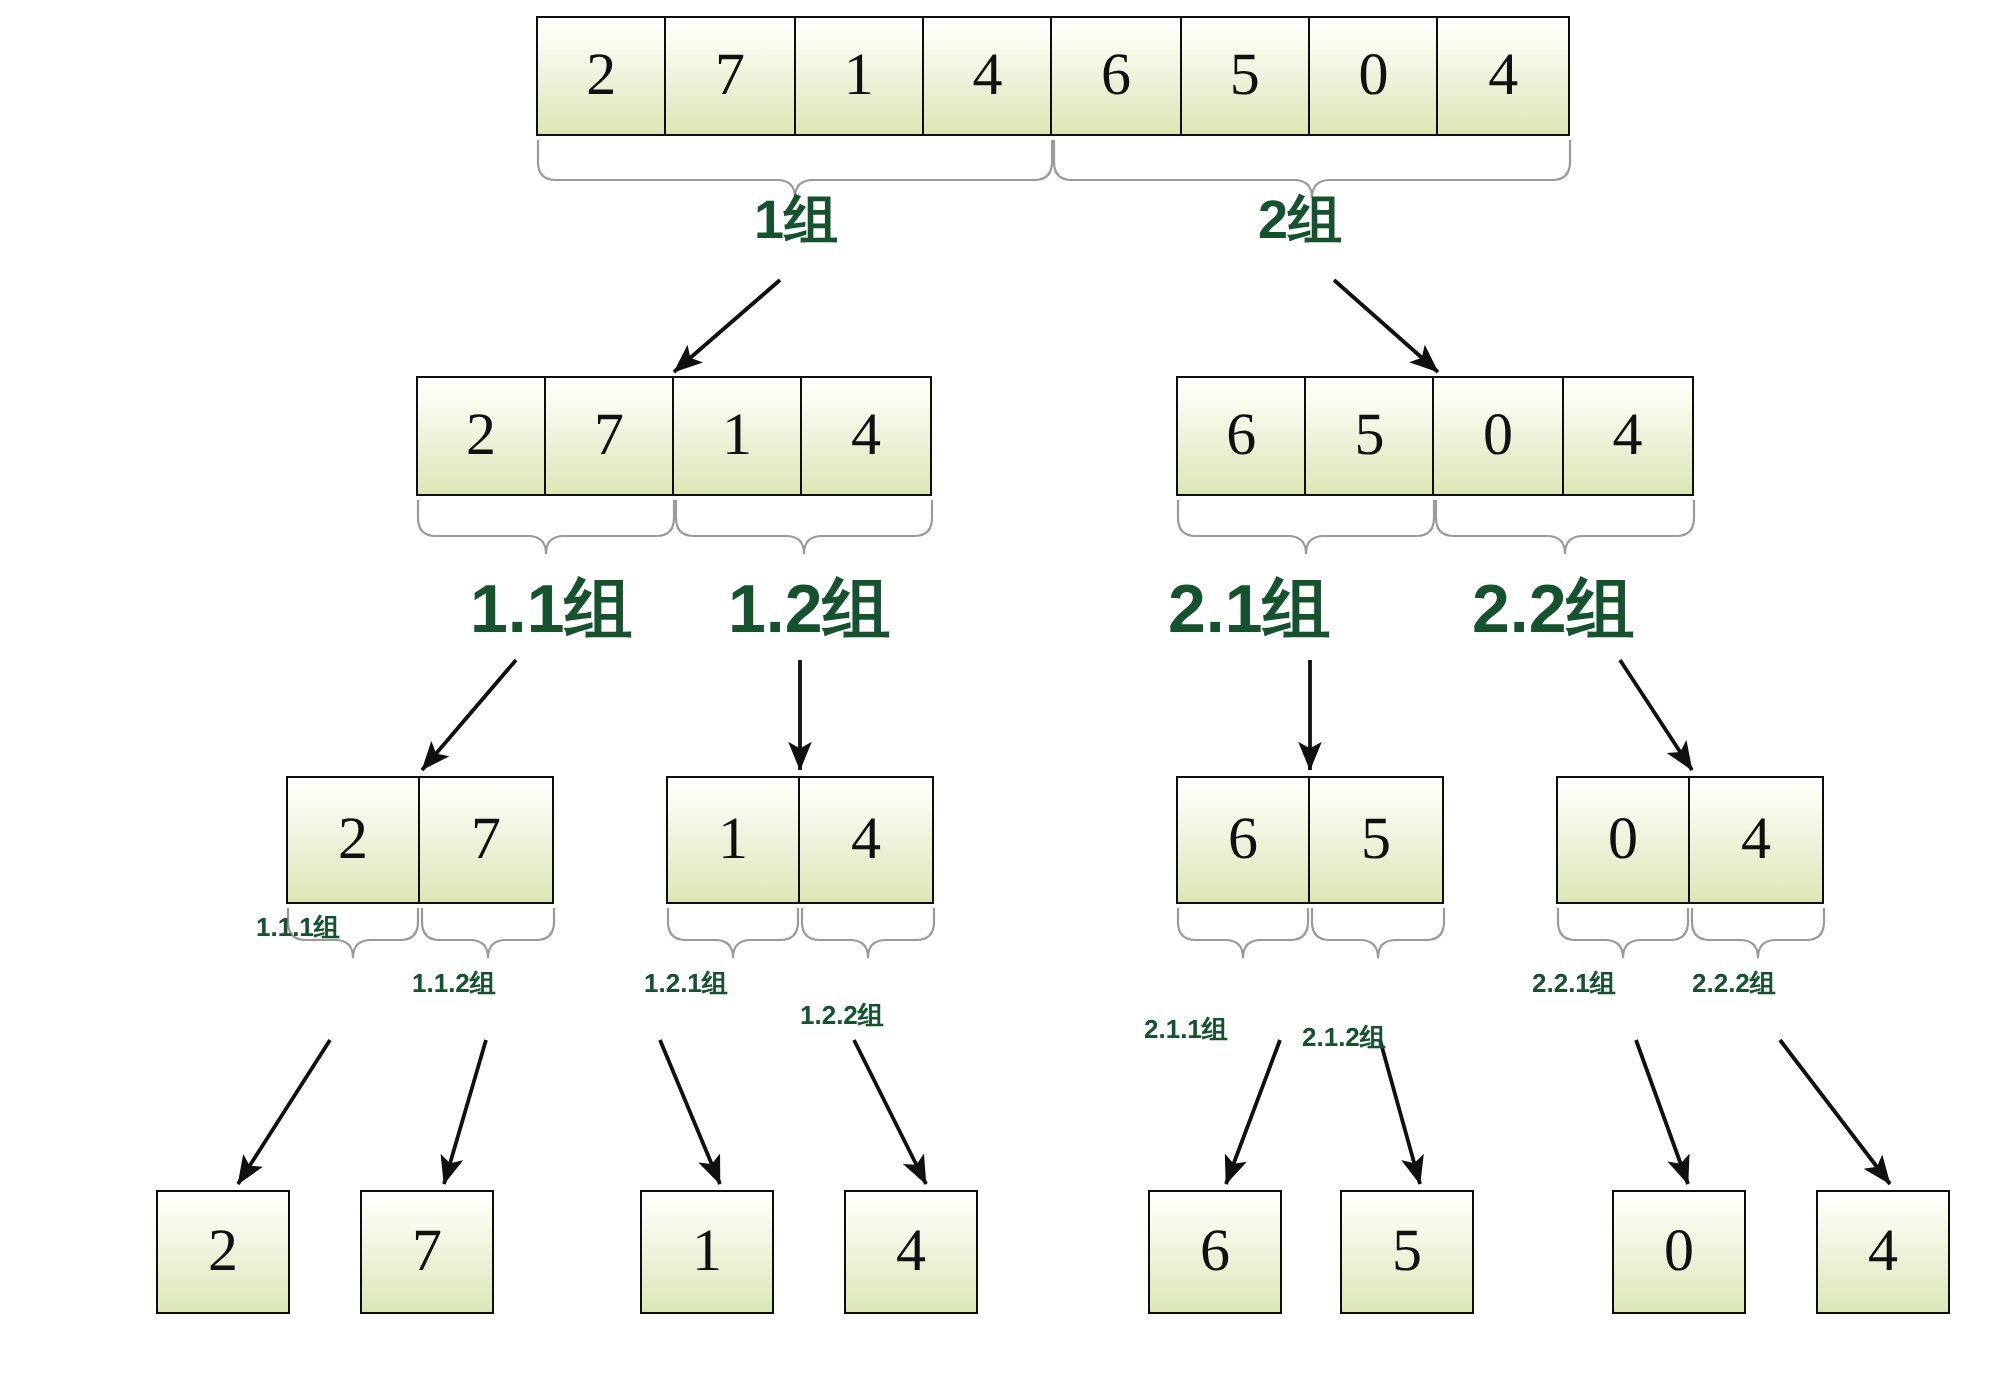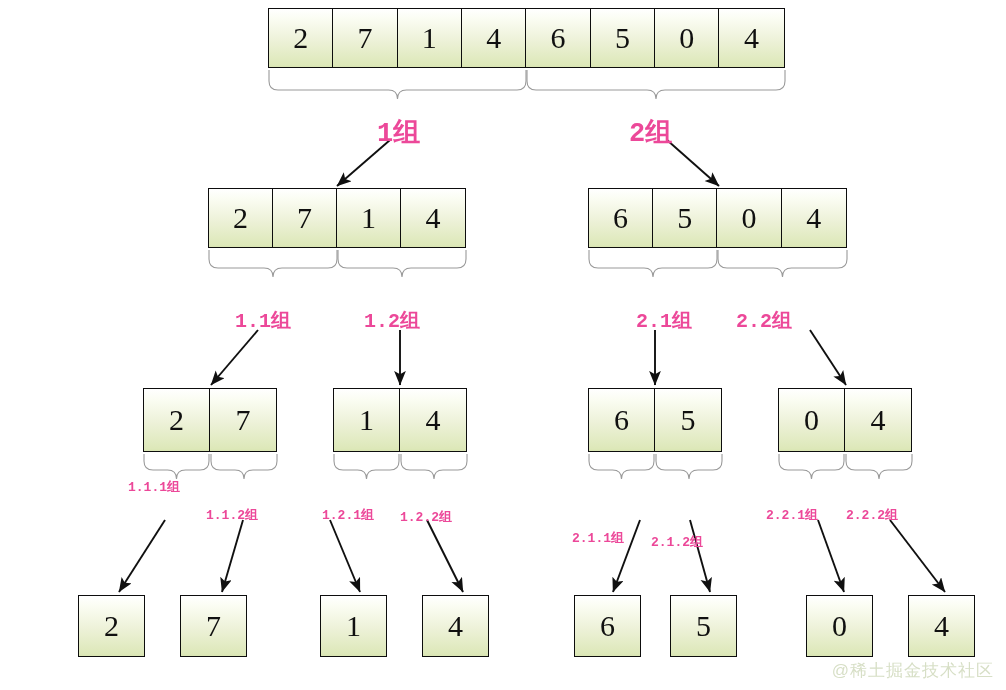--- a/index.html
+++ b/index.html
@@ -38,29 +38,28 @@
     background: linear-gradient(to bottom, #ffffff 0%, #fbfdf3 16%, #eef2da 52%, #dde8b9 96%, #d9e5b2 100%);
     border-right: 1.6px solid #0d0d0d;
     font-size: 30px;
     color: #101010;
     line-height: 1;
     font-family: "Liberation Serif", "DejaVu Serif", serif;
   }
   .cell:last-child { border-right: none; }
   .glabel {
     position: absolute;
-    color: #ec4899;
-    font-family: Liberation Mono, monospace;
+    color: #14532d;
+    font-family: Liberation Sans, sans-serif;
     font-weight: 700;
     white-space: nowrap;
     line-height: 1;
-    margin-top: 24px;
   }
   .glabel.lvl1 { font-size: 27px; }
-  .glabel.lvl2 { font-size: 20px; }
+  .glabel.lvl2 { font-size: 34px; }
   .glabel.lvl3 { font-size: 13px; }
   .watermark {
     position: absolute;
     right: 12px;
     bottom: 8px;
     color: #d7dfc6;
     font-size: 17px;
     font-family: "Liberation Sans", "DejaVu Sans", sans-serif;
     white-space: nowrap;
     letter-spacing: 1px;
@@ -173,26 +172,25 @@
       </div>
       <div class="array" style="left: 908px; top: 595px; height: 62px; width: 67px;">
         <div class="cell" style="width: 67px;">4</div>
       </div>
     </div>
   <div id="labels-layer">
       <div class="glabel lvl1" style="left: 377px; top: 97px;">1组</div>
       <div class="glabel lvl1" style="left: 629px; top: 97px;">2组</div>
       <div class="glabel lvl2" style="left: 235px; top: 288px;">1.1组</div>
       <div class="glabel lvl2" style="left: 364px; top: 288px;">1.2组</div>
-      <div class="glabel lvl2" style="left: 636px; top: 288px;">2.1组</div>
+      <div class="glabel lvl2" style="left: 584px; top: 288px;">2.1组</div>
       <div class="glabel lvl2" style="left: 736px; top: 288px;">2.2组</div>
       <div class="glabel lvl3" style="left: 128px; top: 457px;">1.1.1组</div>
       <div class="glabel lvl3" style="left: 206px; top: 485px;">1.1.2组</div>
       <div class="glabel lvl3" style="left: 322px; top: 485px;">1.2.1组</div>
-      <div class="glabel lvl3" style="left: 400px; top: 487px;">1.2.2组</div>
+      <div class="glabel lvl3" style="left: 400px; top: 501px;">1.2.2组</div>
       <div class="glabel lvl3" style="left: 572px; top: 508px;">2.1.1组</div>
       <div class="glabel lvl3" style="left: 651px; top: 512px;">2.1.2组</div>
       <div class="glabel lvl3" style="left: 766px; top: 485px;">2.2.1组</div>
       <div class="glabel lvl3" style="left: 846px; top: 485px;">2.2.2组</div>
     </div>
 
-  <div class="watermark">@稀土掘金技术社区</div>
 </div>
 
 </body></html>

